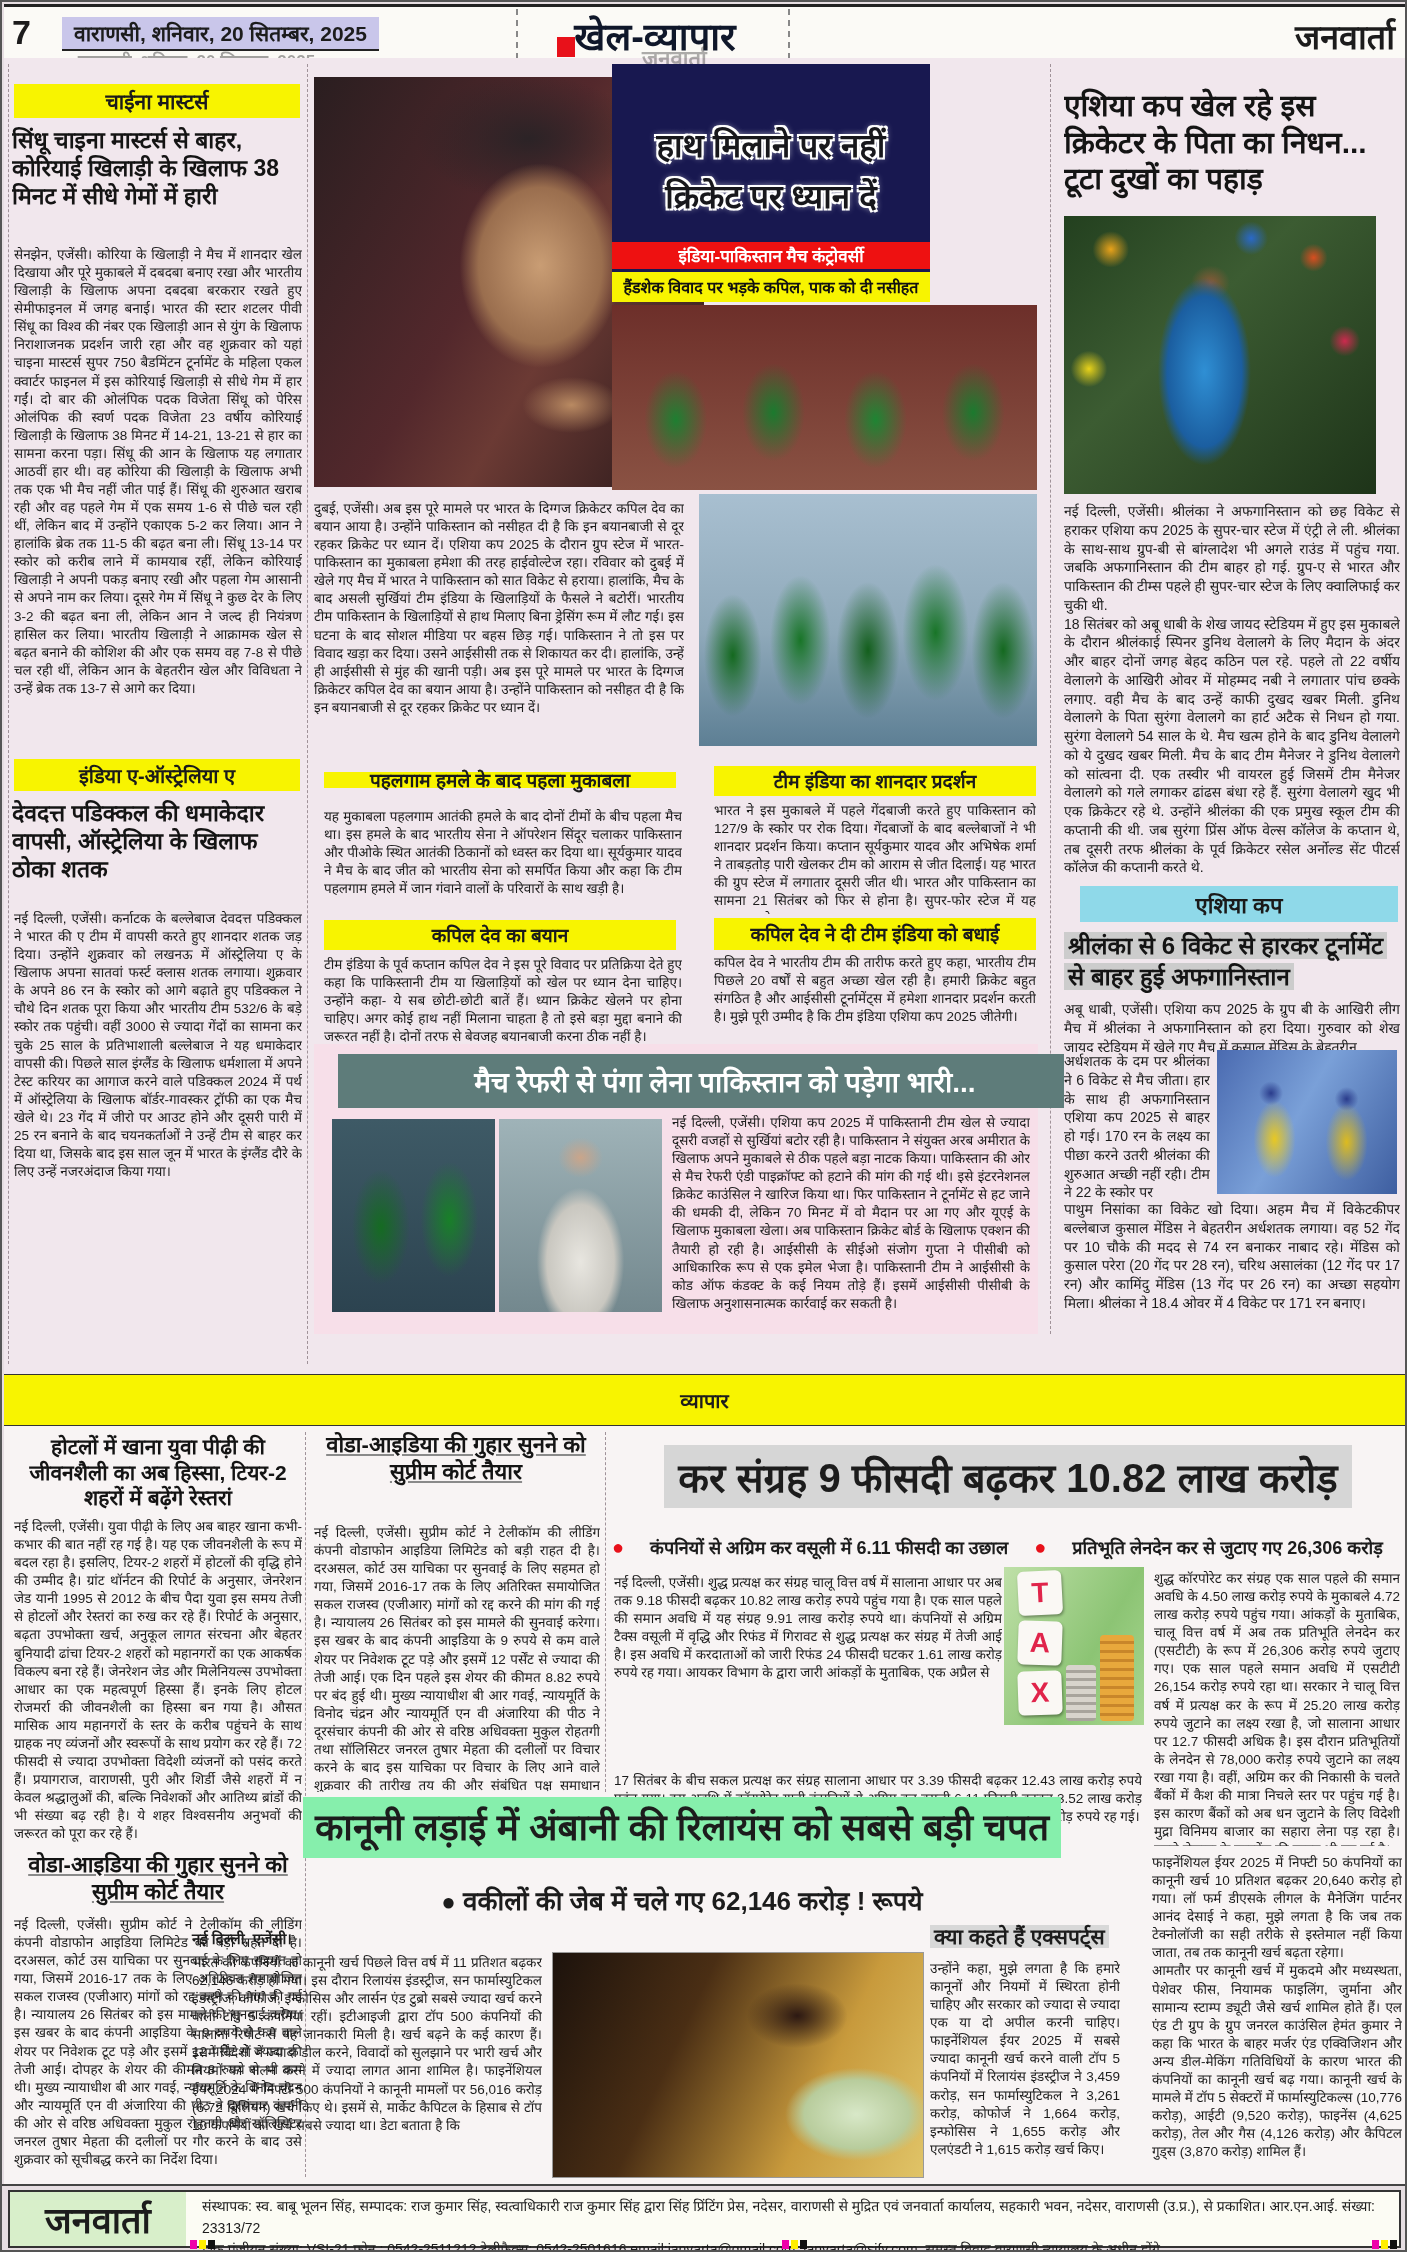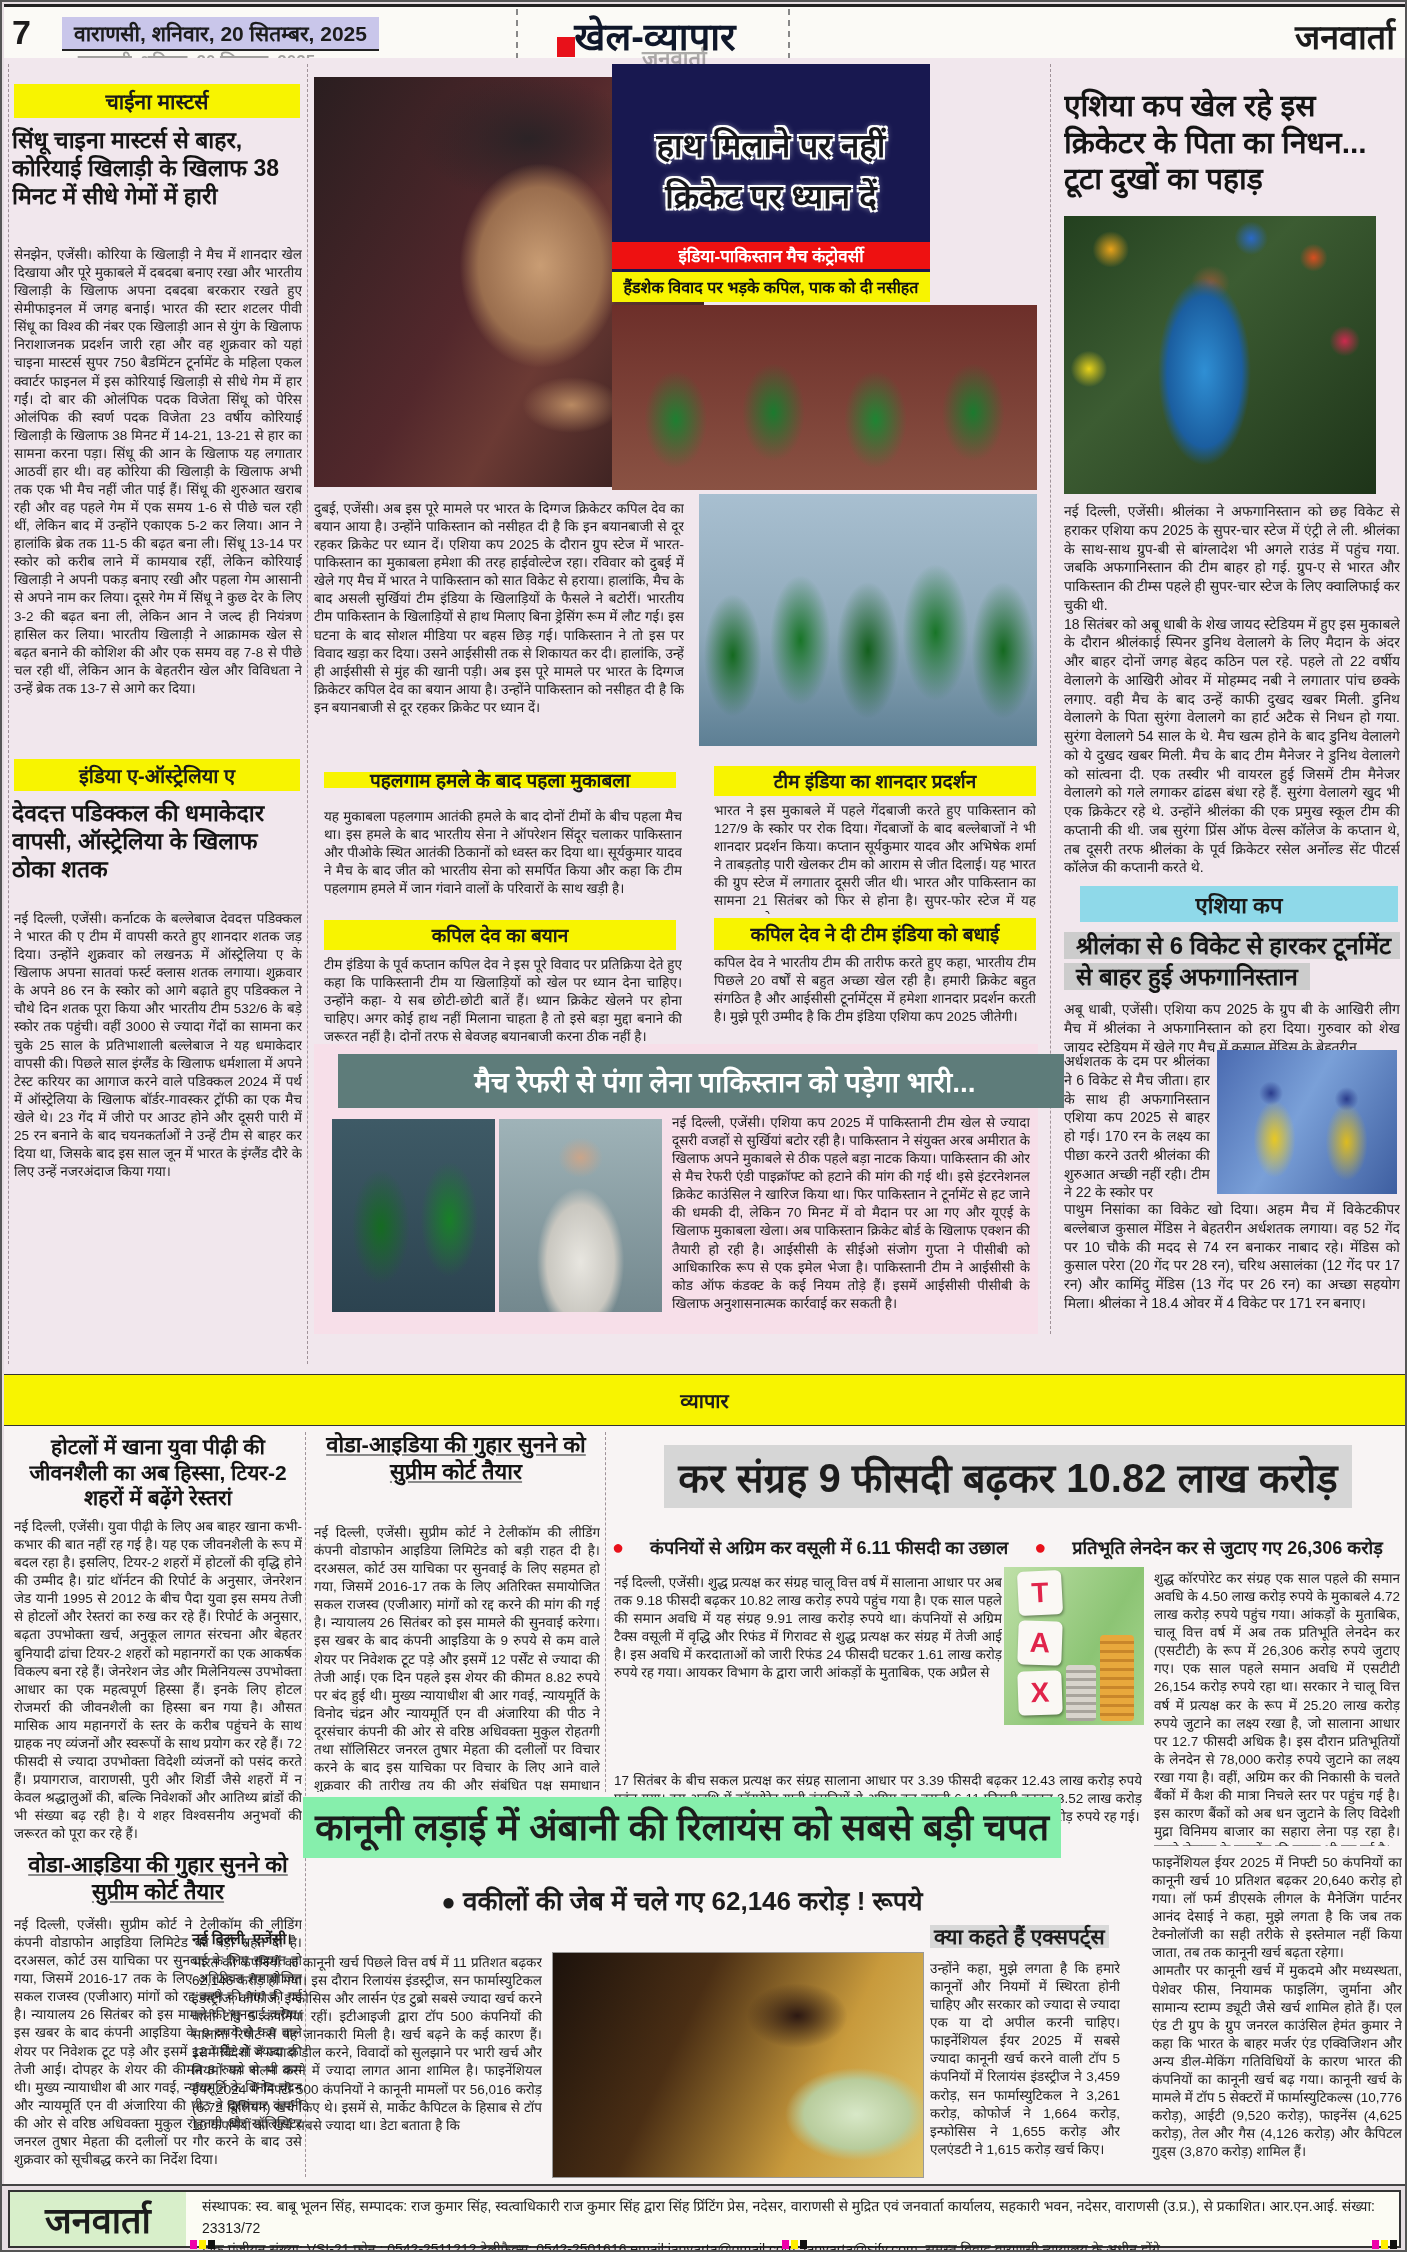--- a/index.html
+++ b/index.html
@@ -76,21 +76,21 @@
   .pakduo  { left:330px; top:1117px; width:163px; height:193px; }
   .refphoto{ left:497px; top:1117px; width:163px; height:193px; }
   .b-ref   { left:670px; top:1112px; width:358px; height:212px; }
 
   
   .h-father { left:1062px; top:86px; width:338px; font-size:30px; height:122px; overflow:hidden; }
   .bowler { left:1062px; top:214px; width:312px; height:278px; }
   .b-father { left:1062px; top:500px; width:336px; height:372px; font-size:14px; }
   .k-asia { left:1078px; top:884px; width:318px; height:36px; font-size:22px; background:#8fd9e9; }
   .h-asia { left:1062px; top:928px; width:336px; font-size:24px; height:64px; overflow:hidden; line-height:1.3; }
-  .hl { background:#cccccc; box-decoration-break:clone; -webkit-box-decoration-break:clone; padding:0 12px; }
+  .hl { background:#cccccc; box-decoration-break:clone; -webkit-box-decoration-break:clone; padding:0 4px; }
   .b-asia-a { left:1062px; top:998px; width:336px; height:52px; font-size:14px; }
   .b-asia-b { left:1062px; top:1050px; width:146px; height:146px; font-size:14px; }
   .batsmen { left:1215px; top:1048px; width:180px; height:144px; }
   .b-asia-c { left:1062px; top:1198px; width:336px; height:132px; font-size:14px; }
 
   
   .bizbg { position:absolute; left:2px; top:1372px; width:1401px; height:810px; background:#f8f4f4; }
   .bizstrip { position:absolute; left:2px; top:1372px; width:1401px; height:50px; background:#f8f400;
               border-top:1px solid #333; border-bottom:1px solid #333; display:flex; align-items:center;
               justify-content:center; font-size:20px; font-weight:900; }

